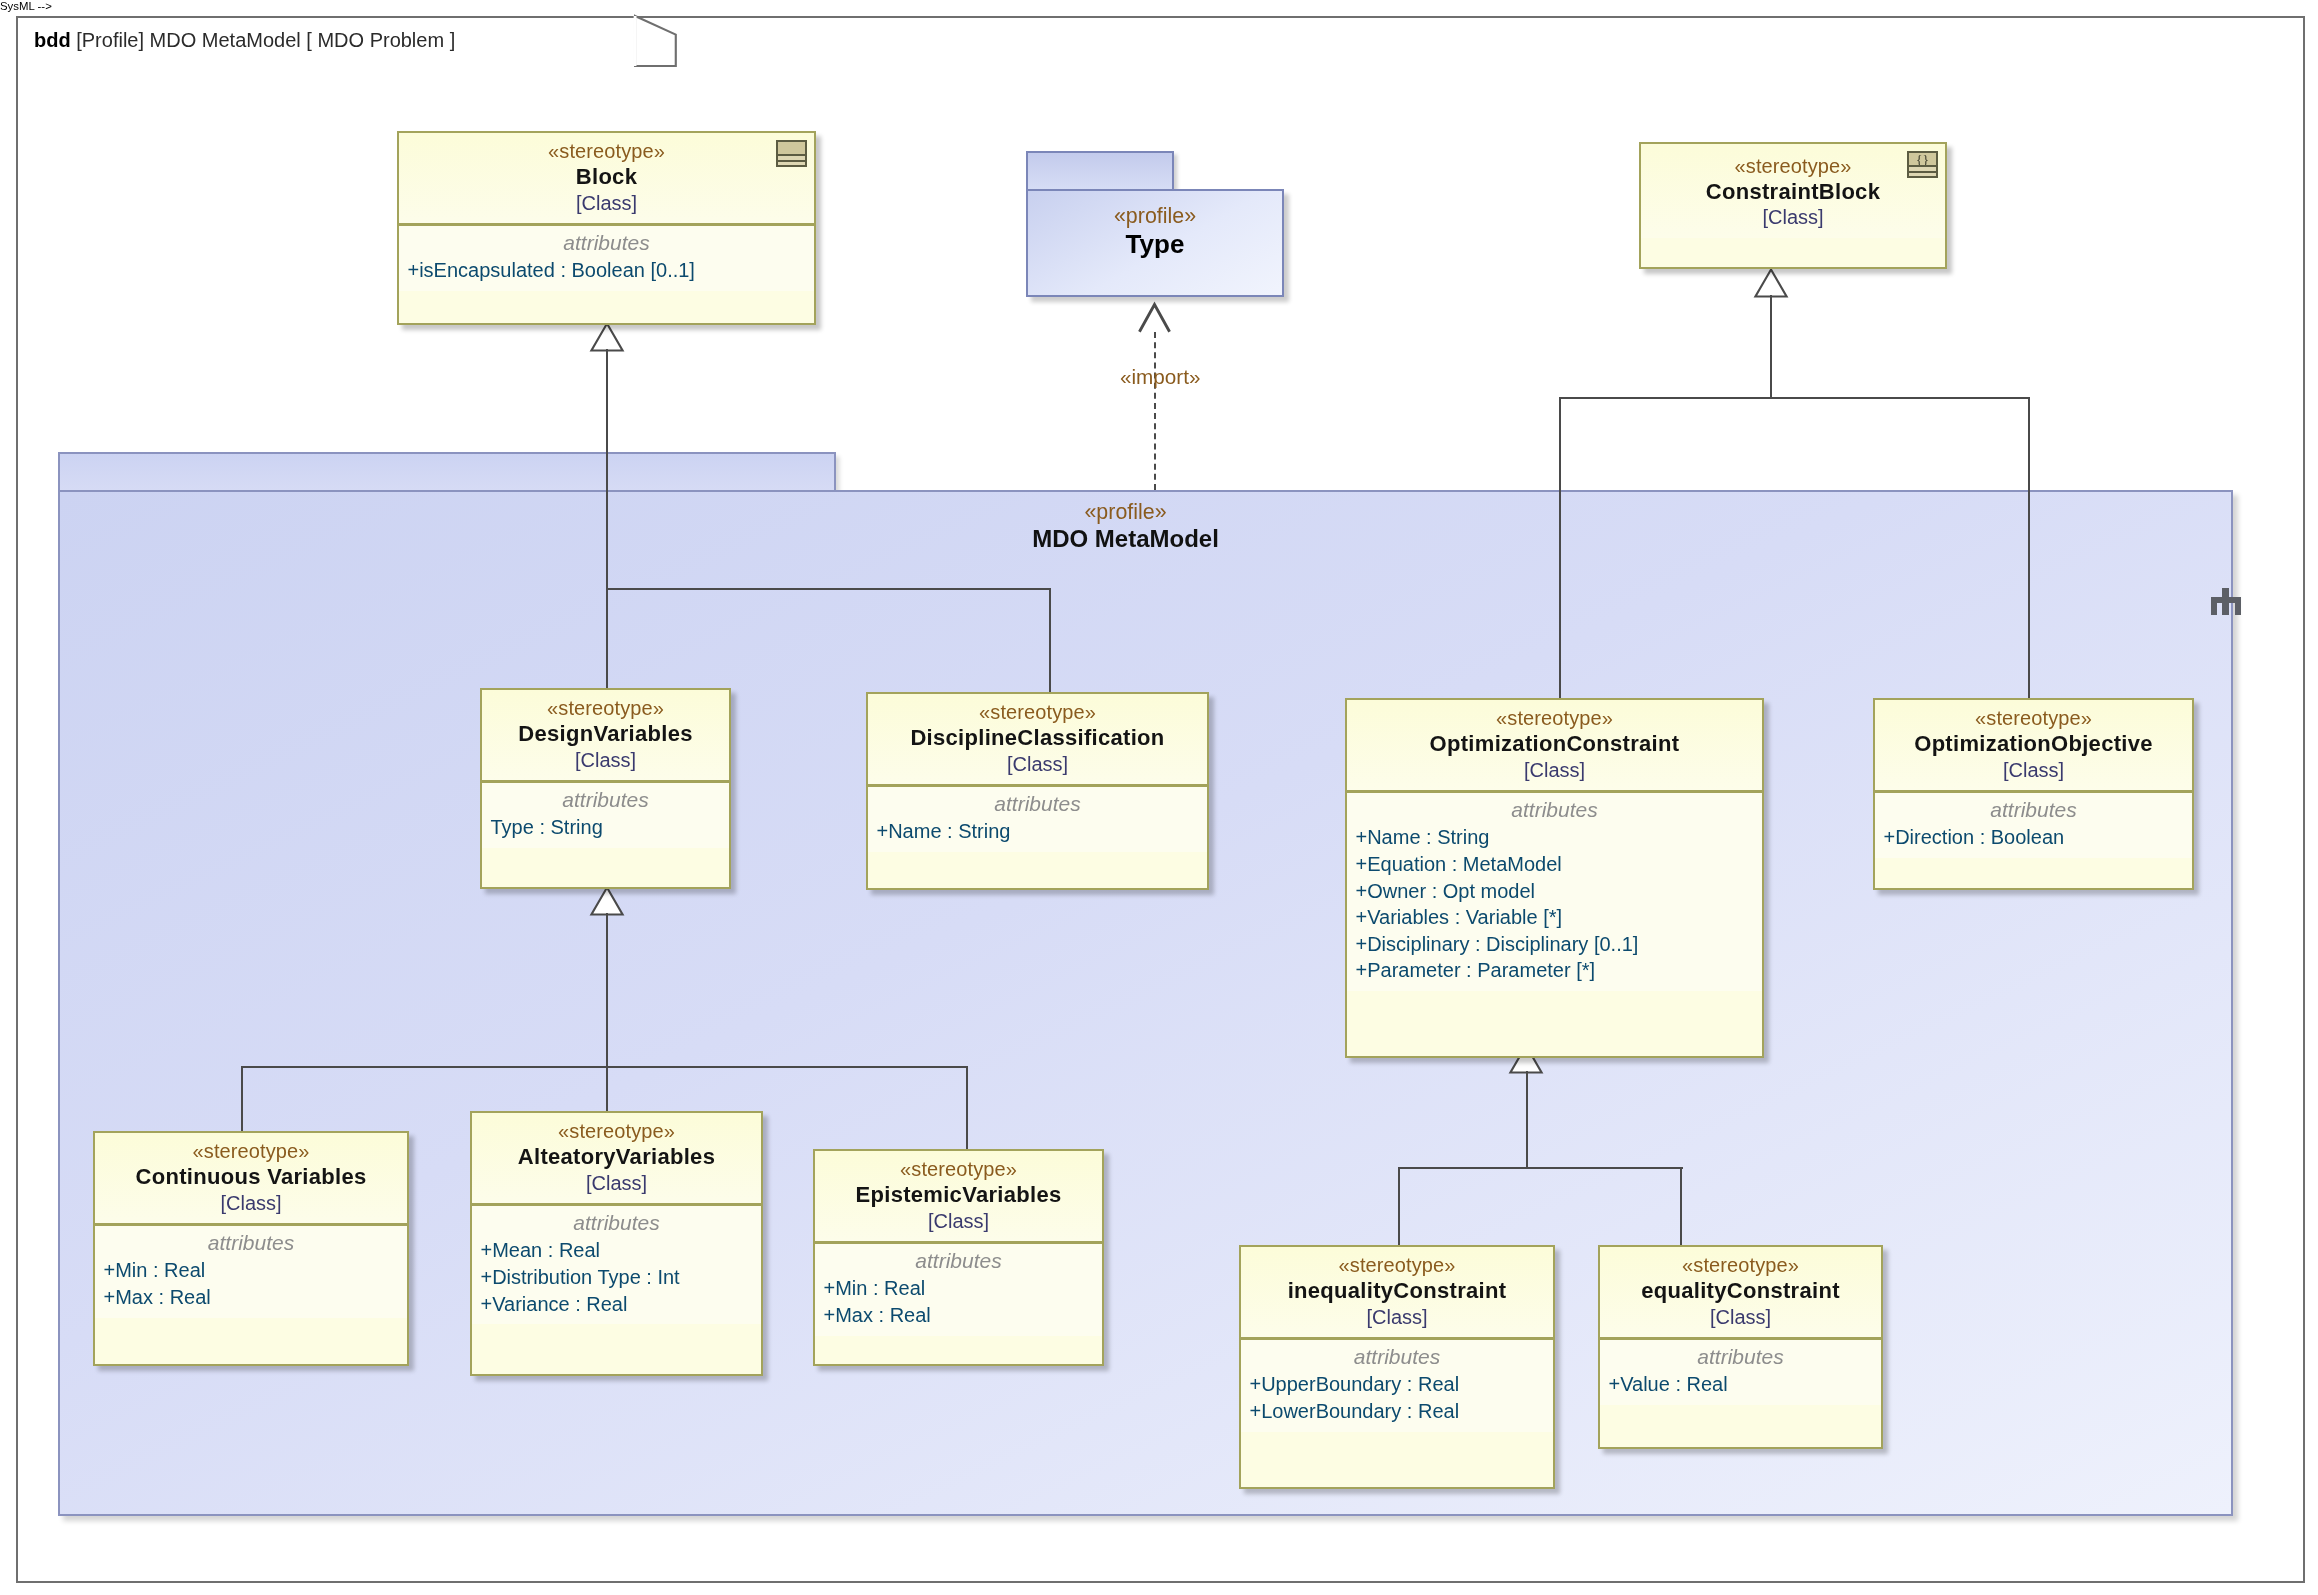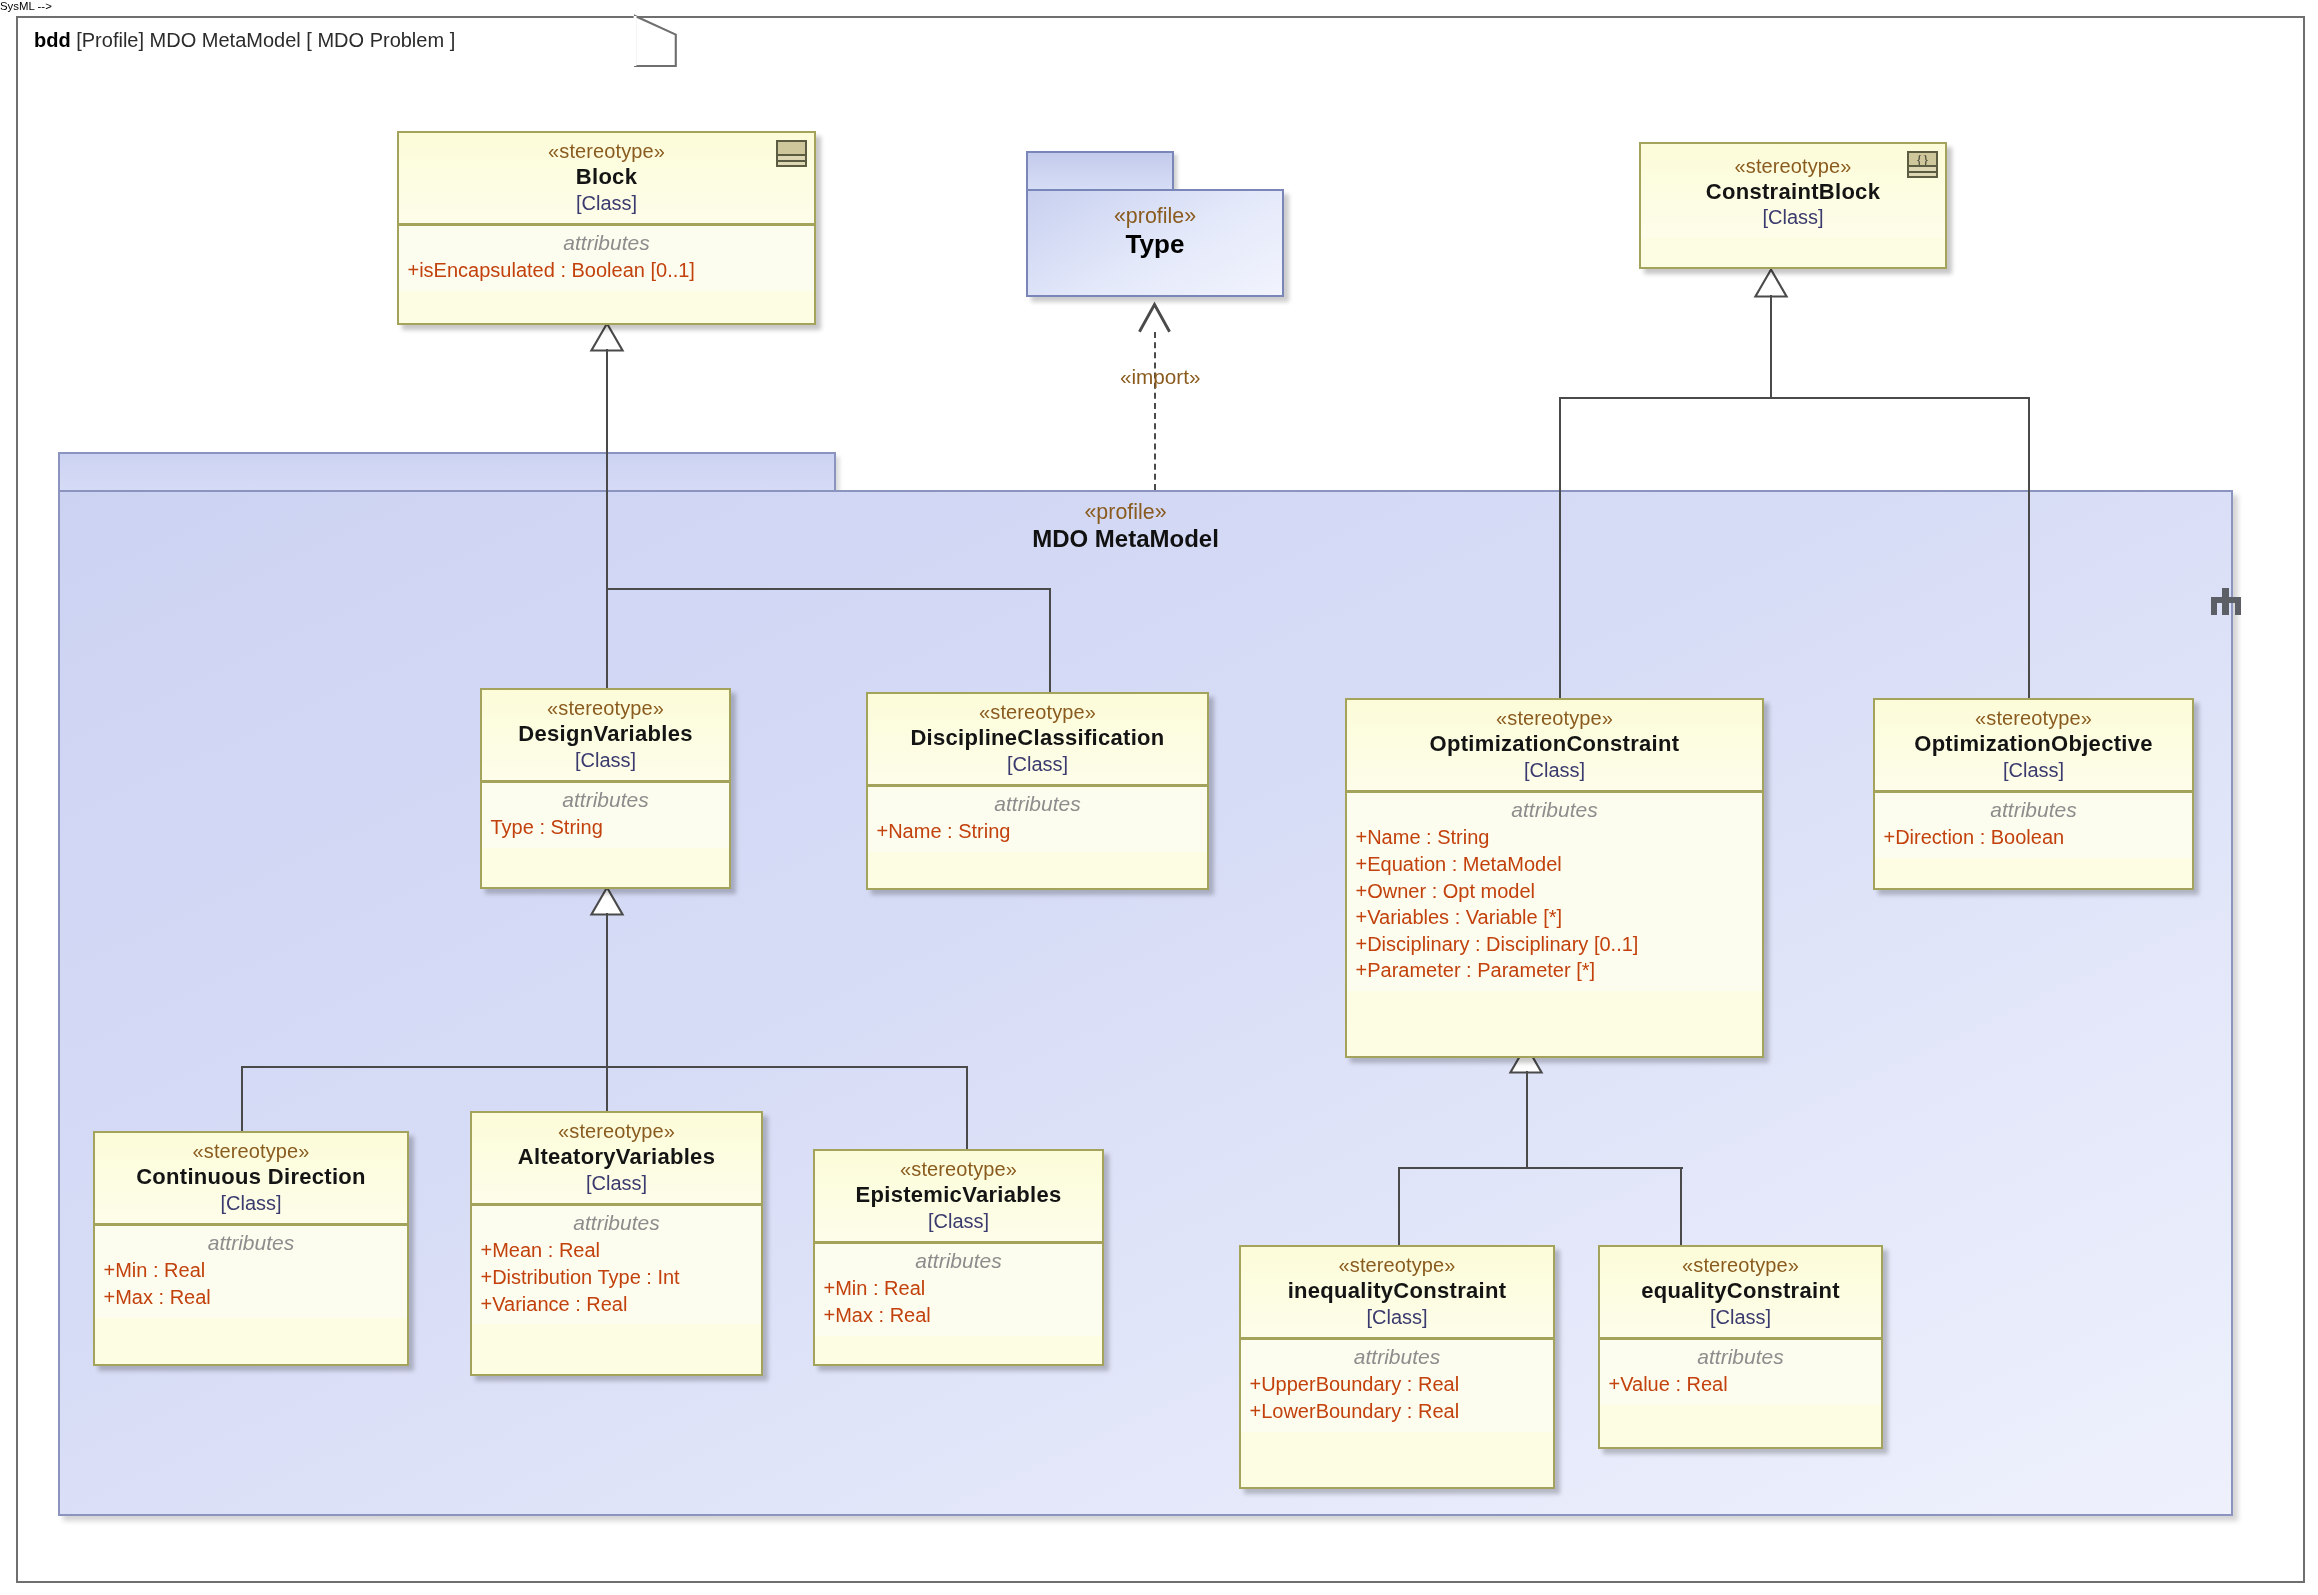--- a/index.html
+++ b/index.html
@@ -41,21 +41,21 @@
   .cls-head{position:relative;padding:6.4px 7.1px 7.8px 7.1px;text-align:center;
             background:linear-gradient(180deg,#fcfcd9 0%,#fdfdea 100%);}
   .cls-head .ster{display:block;font-size:20px;color:#8a5b1e;line-height:1.2;letter-spacing:0.1px;}
   .cls-head .nm{display:block;font-size:22px;font-weight:bold;color:#141414;line-height:1.24;
                 letter-spacing:0.3px;}
   .cls-head .meta{display:block;font-size:20px;color:#3a3a6e;line-height:1.25;}
   .cls-sep{height:2.1px;background:#a3a35b;}
   .cls-attrs{padding:3.6px 0 7.1px 0;background:#fdfdef;}
   .cls-attrs .atitle{display:block;text-align:center;font-size:21px;font-style:italic;
                      color:#8d8d8d;line-height:1.35;}
-  .cls-attrs .arow{display:block;font-size:20px;color:#c2410c;line-height:1.33;
+  .cls-attrs .arow{display:block;font-size:20px;color:#0c4a6e;line-height:1.33;
                    padding-left:8.5px;white-space:nowrap;}
 
   
   .hicon{position:absolute;right:7.1px;top:7.1px;width:31px;height:27px;
          border:2.1px solid #5c5c42;background:#ded7b3;box-sizing:border-box;}
   .hicon .bar{position:absolute;left:0;right:0;height:2.1px;background:#5c5c42;}
   .hicon .b1{top:12px;} .hicon .b2{top:18px;}
   .hicon .cb{position:absolute;left:0;right:0;top:0;height:12px;background:#cfc79c;}
   .hicon .brace{position:absolute;top:-1.4px;left:0;right:0;text-align:center;
                 font-size:13.5px;color:#3a3a2a;font-family:"Liberation Serif",serif;}
@@ -255,21 +255,21 @@
     <div class="cls-attrs">
       <span class="atitle">attributes</span>
       <span class="arow">+Direction : Boolean</span>
     </div>
   </div>
 
   
   <div class="cls" style="left:93px;top:1131px;width:316px;height:235px;">
     <div class="cls-head">
       <span class="ster">«stereotype»</span>
-      <span class="nm">Continuous Direction</span>
+      <span class="nm">Continuous Variables</span>
       <span class="meta">[Class]</span>
     </div>
     <div class="cls-sep"></div>
     <div class="cls-attrs">
       <span class="atitle">attributes</span>
       <span class="arow">+Min : Real</span>
       <span class="arow">+Max : Real</span>
     </div>
   </div>
 

